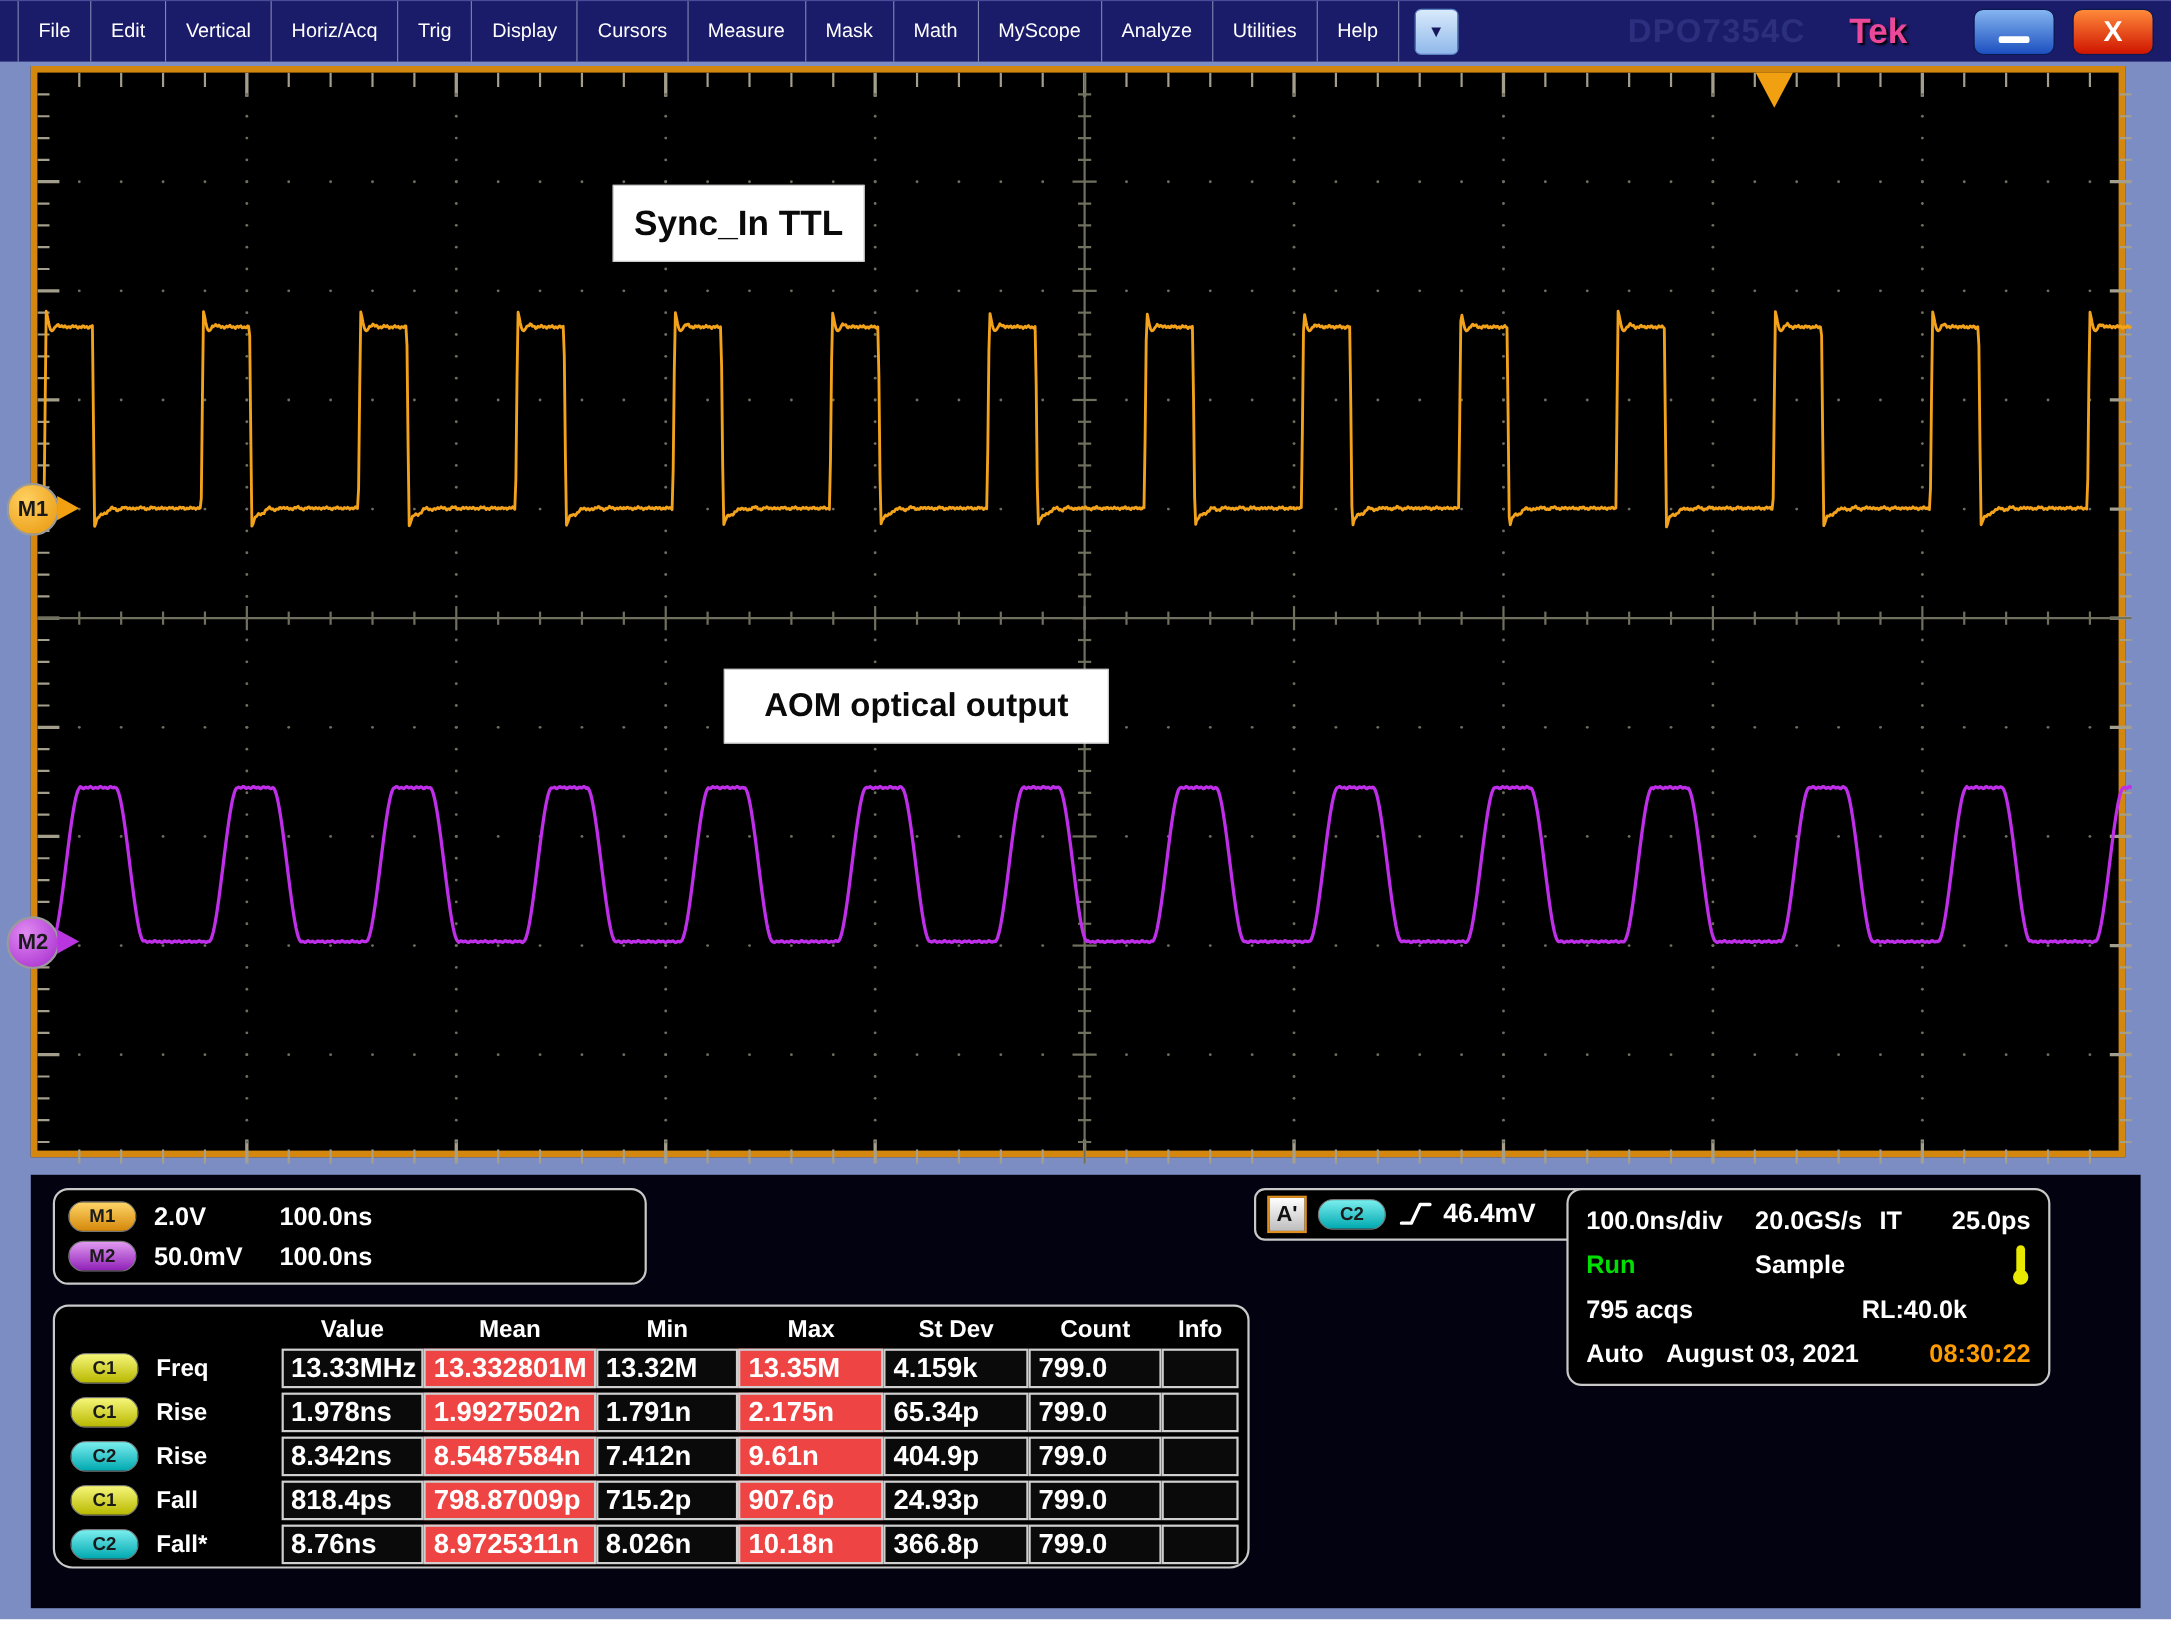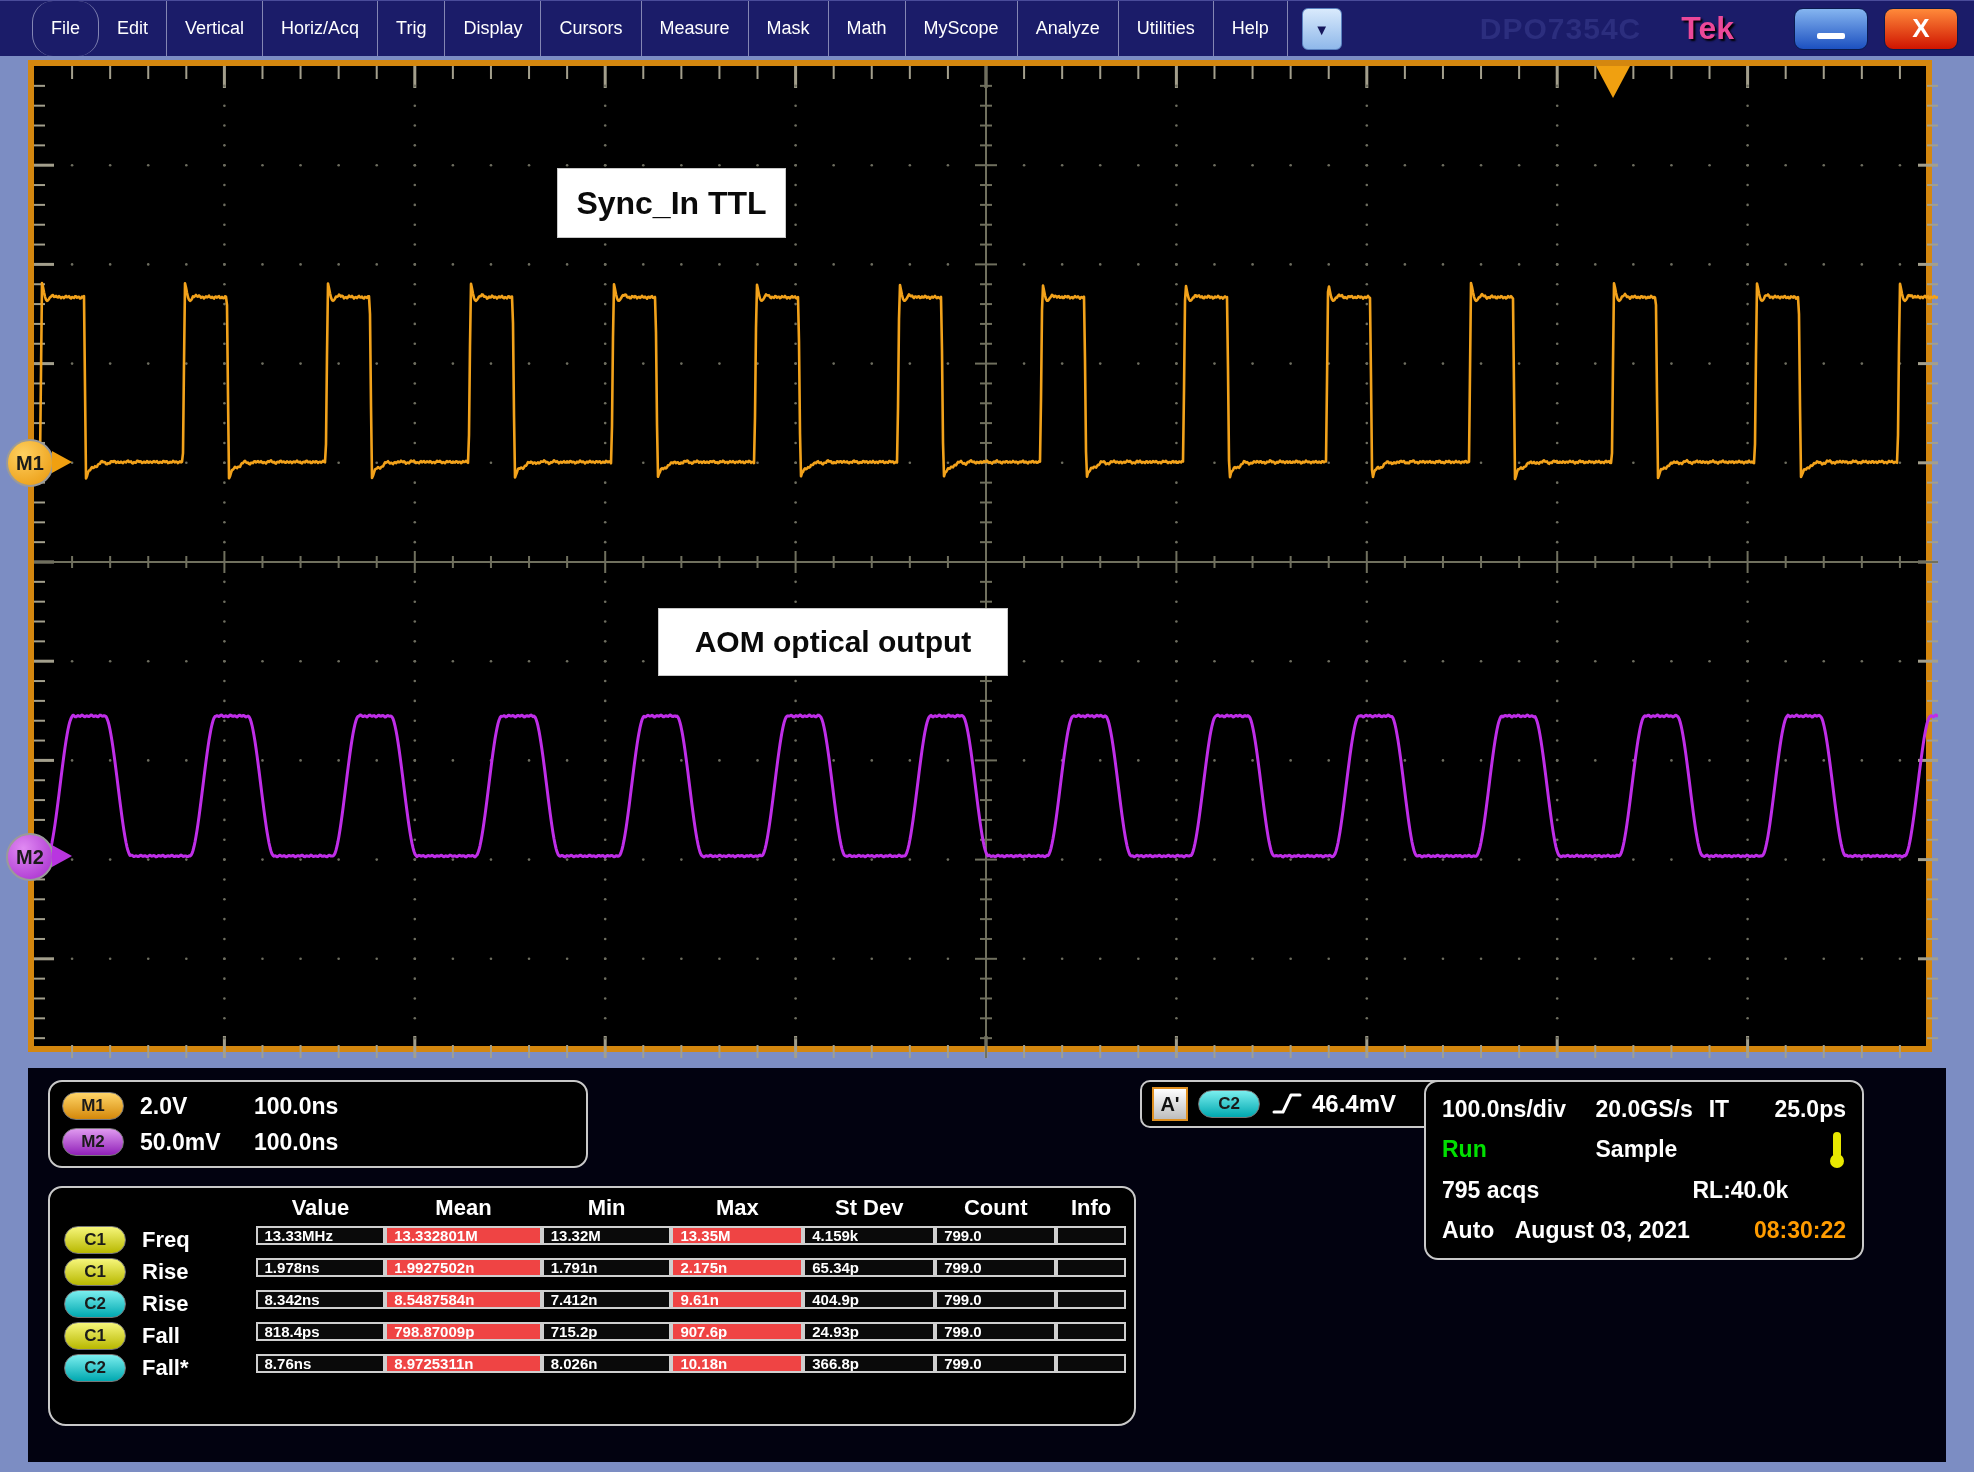--- a/index.html
+++ b/index.html
@@ -4,21 +4,21 @@
 <style>
   html,body{margin:0;padding:0;background:#444;}
   *{box-sizing:border-box;font-family:"Liberation Sans", sans-serif;}
   .screen{position:relative;width:1974px;height:1481px;background:#7c8dc3;overflow:hidden;}
 
   
   .menubar{position:absolute;left:0;top:0;width:1974px;height:56px;background:#1b1c69;
            border-top:1px solid #4a4c9a;display:flex;align-items:stretch;color:#fff;}
   .menu-item{display:flex;align-items:center;padding:0 18px;font-size:18px;color:#fff;
              border-right:1px solid #8486b4;white-space:nowrap;cursor:default;}
-  .menu-item:first-child{border-left:1px solid #8486b4;margin-left:32px;border-radius:21px;}
+  .menu-item:first-child{border-left:1px solid #8486b4;margin-left:16px;}
   .menu-drop{width:40px;height:42px;margin:7px 0 0 14px;border-radius:6px;
              background:linear-gradient(#d9eafc,#8fb8ea);border:1px solid #5a82c0;
              display:flex;align-items:center;justify-content:center;color:#16175c;font-size:15px;}
   .menu-spacer{flex:1;}
   .watermark{align-self:center;font-size:30px;font-weight:bold;color:#2c2e7e;margin-right:40px;letter-spacing:1px;}
   .brand{align-self:center;font-size:32px;font-weight:bold;color:#ec4899;margin-right:60px;
          text-shadow:2px 2px 2px #000;}
   .win-btn{align-self:center;width:74px;height:42px;border-radius:9px;margin-right:16px;
            display:flex;align-items:center;justify-content:center;border:1px solid #0a1a50;}
   .btn-min{background:linear-gradient(#85b5f0,#1c50c0);position:relative;}
@@ -81,22 +81,22 @@
   .thermo .stem{position:absolute;left:5px;top:0;width:8px;height:26px;background:#e8e800;border-radius:4px;}
   .thermo .bulb{position:absolute;left:2px;top:22px;width:14px;height:14px;background:#e8e800;border-radius:50%;}
 
   .pnl-meas{left:20px;top:118px;width:1088px;height:240px;border-radius:14px 14px 18px 18px;
             padding:4px 8px 6px 4px;text-align:center;}
   .mrow{display:grid;grid-template-columns:18.8% 12.1% 14.6% 12.1% 12.3% 12.3% 11.3% 6.5%;
         align-items:stretch;margin-bottom:4px;}
   .mhead{height:32px;margin-bottom:2px;}
   .mhead .hcell{display:flex;align-items:center;justify-content:center;font-size:22px;font-weight:bold;color:#fff;}
   .mlabel{display:flex;align-items:center;padding-left:10px;gap:16px;color:#fff;font-size:22px;font-weight:bold;}
-  .mcell{border:2px solid #cfcfcf;background:#0a0a0a;color:#fff;font-size:15px;font-weight:bold;
-         display:flex;align-items:center;padding-left:7px;height:19px;white-space:nowrap;overflow:hidden;}
+  .mcell{border:2px solid #cfcfcf;background:#0a0a0a;color:#fff;font-size:25px;font-weight:bold;
+         display:flex;align-items:center;padding-left:7px;height:36px;white-space:nowrap;overflow:hidden;}
   .mcell.alt{background:#ef4444;}
   .bottom-strip{position:absolute;left:0;top:1472px;width:1974px;height:9px;background:#ffffff;}
   .periwinkle-strip{position:absolute;left:0;top:1462px;width:1974px;height:10px;background:#7c8dc3;}
 </style>
 </head>
 <body>
 
 <div class="screen">
 
   <div class="menubar">

